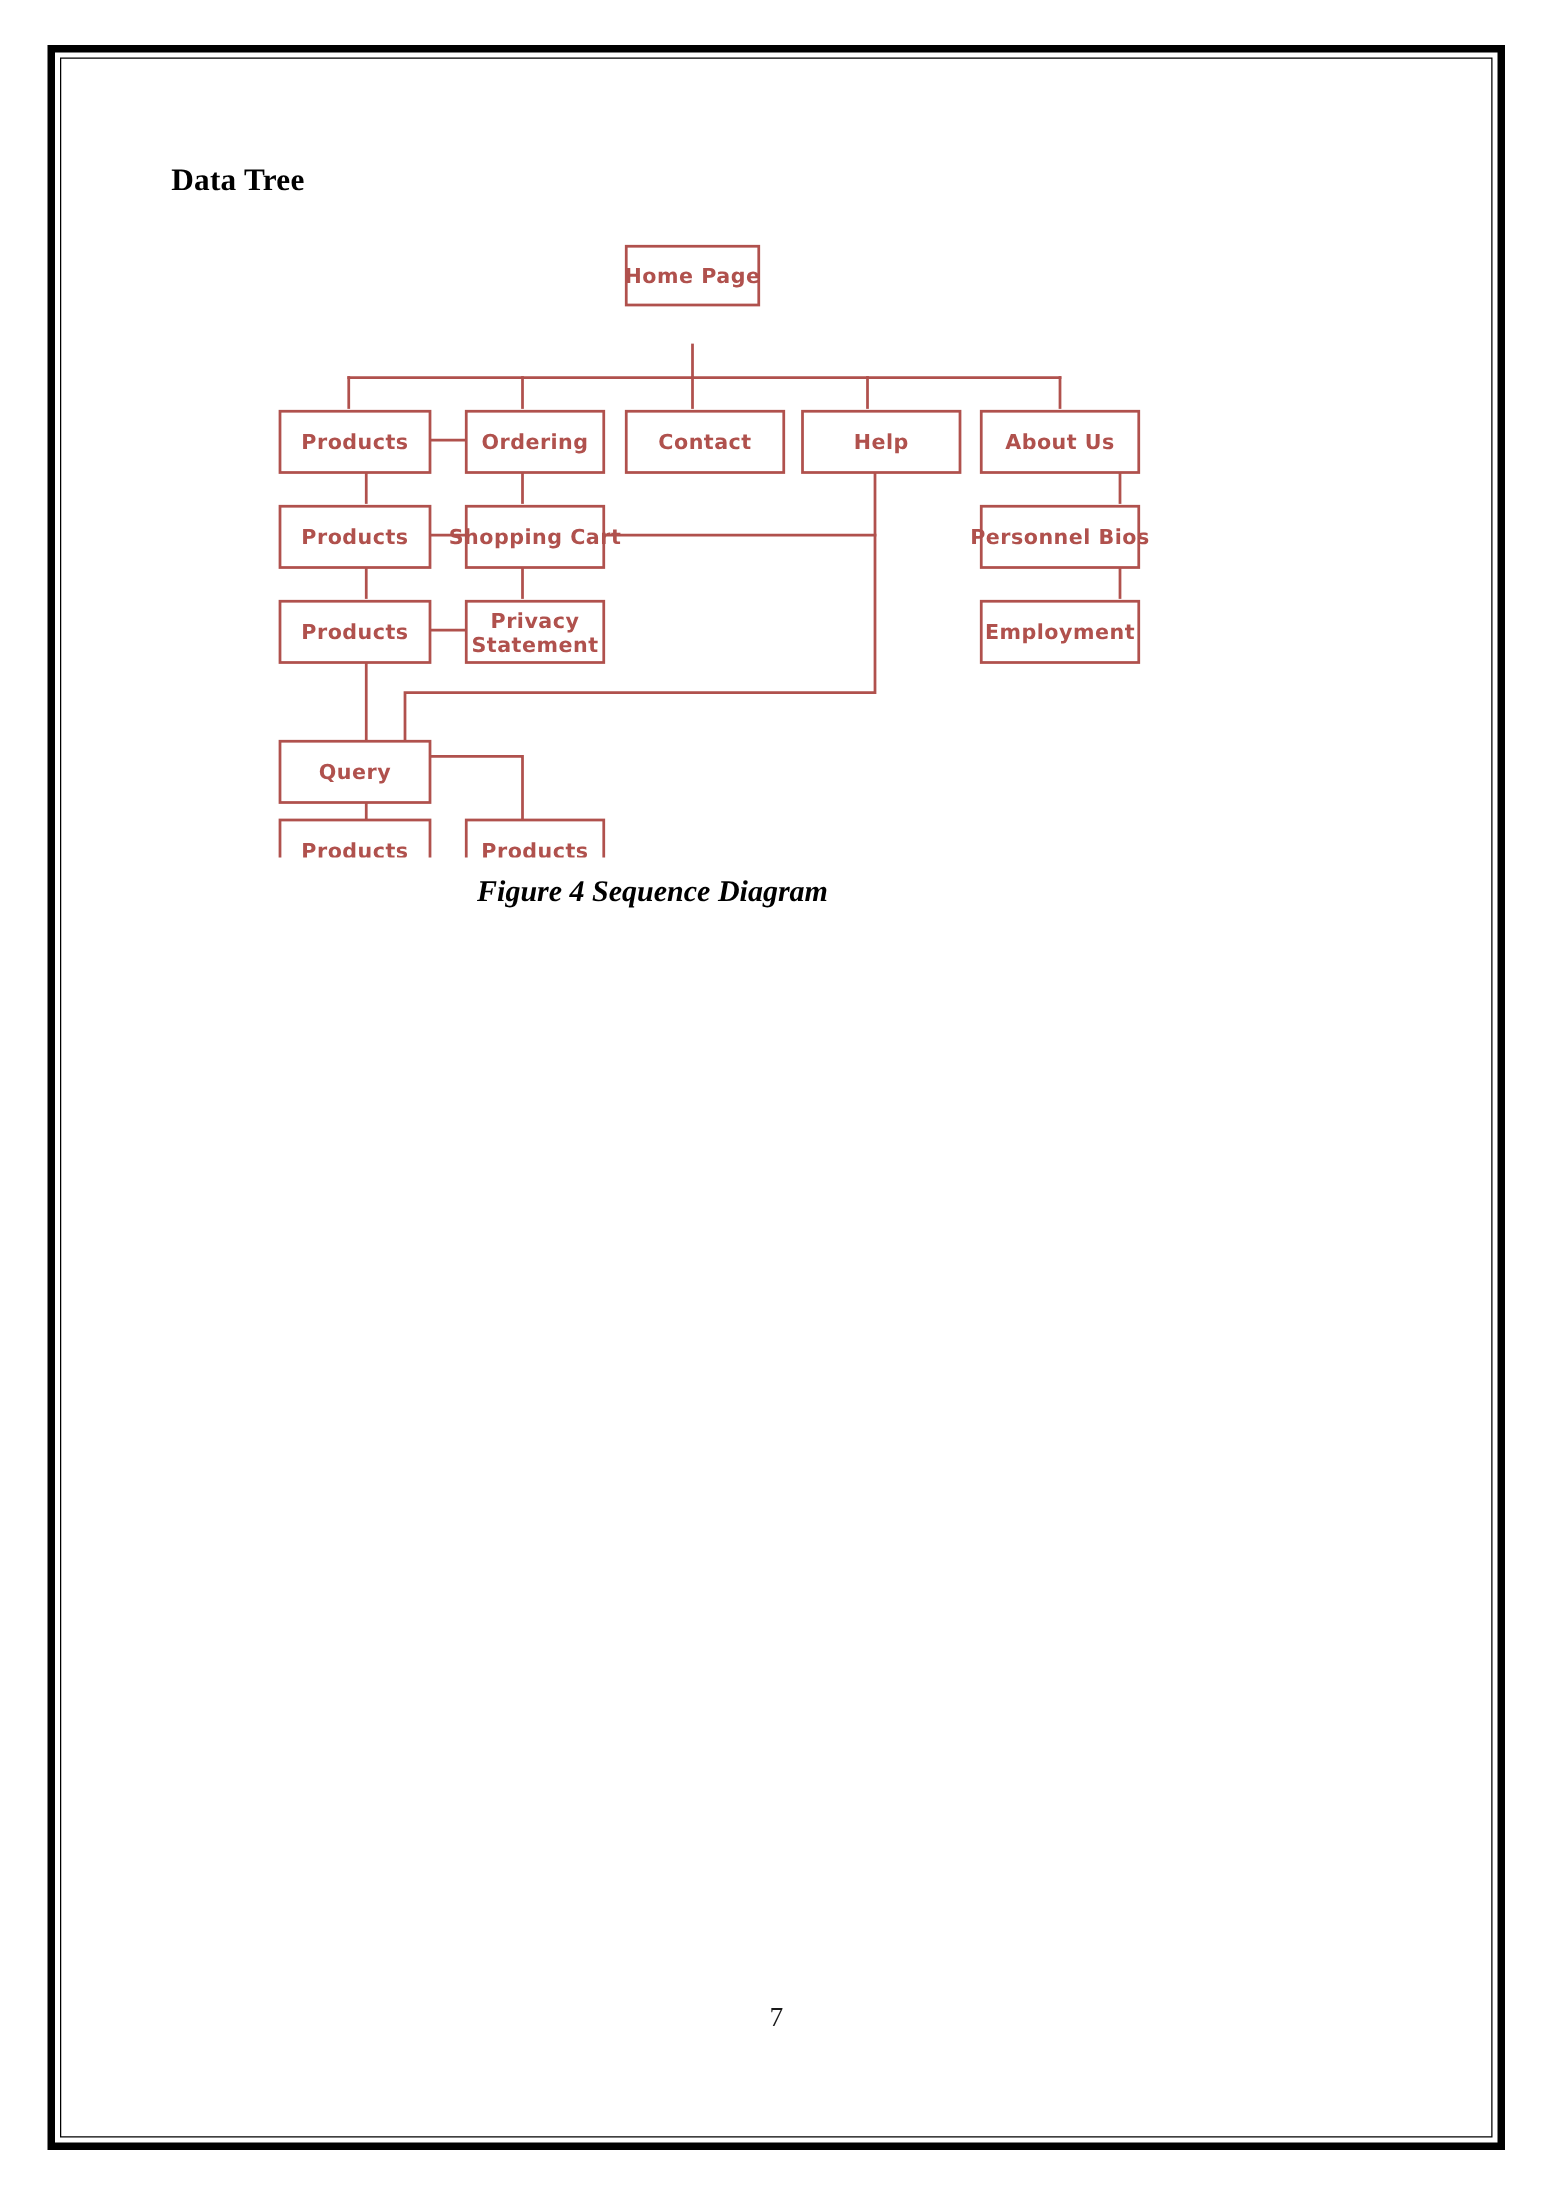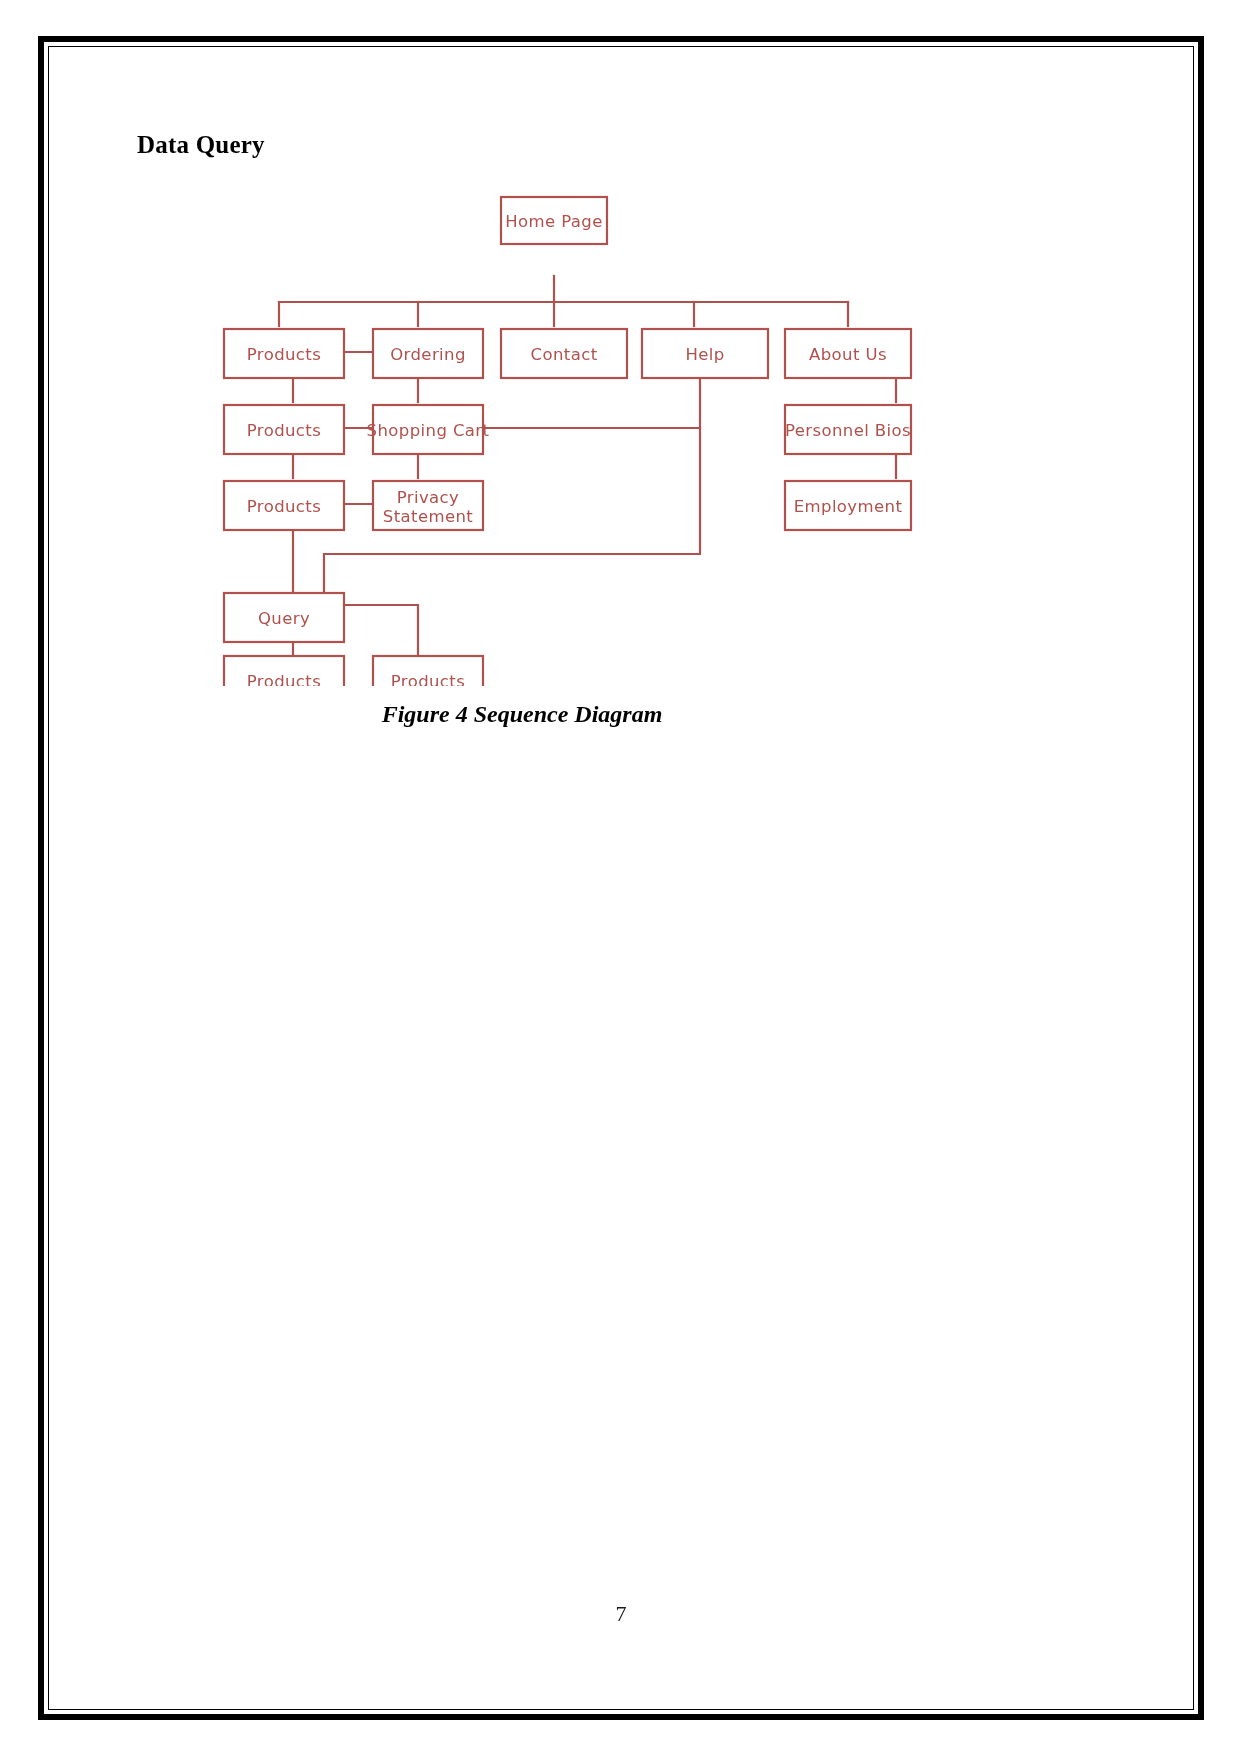--- a/index.html
+++ b/index.html
@@ -56,20 +56,21 @@
     letter-spacing: 0.2px;
     white-space: nowrap;
   }
 
   #diagram-wrap {
     position: absolute;
     left: 0px;
     top: 120px;
     width: 1044px;
     height: 520px;
+    font-weight: bold;
   }
   #diagram-svg {
     display: block;
   }
 
   .node-box {
     fill: #ffffff;
     stroke: #b0514d;
     stroke-width: 2.2;
   }
@@ -113,21 +114,21 @@
   }
 </style>
 </head>
 <body>
 
 <div id="page-outer-border"></div>
 <div id="page-inner-border"></div>
 
 <div id="content">
 
-  <div id="section-heading">Data Query</div>
+  <div id="section-heading">Data Tree</div>
 
   <div id="diagram-wrap">
     <svg id="diagram-svg" width="1146" height="520" viewBox="0 0 1146 520" xmlns="http://www.w3.org/2000/svg">
 
       <g>
 
         <path class="connector" d="M 506 110 L 506 136"></path>
 
         <path class="connector" d="M 231 136 L 800 136"></path>
 

